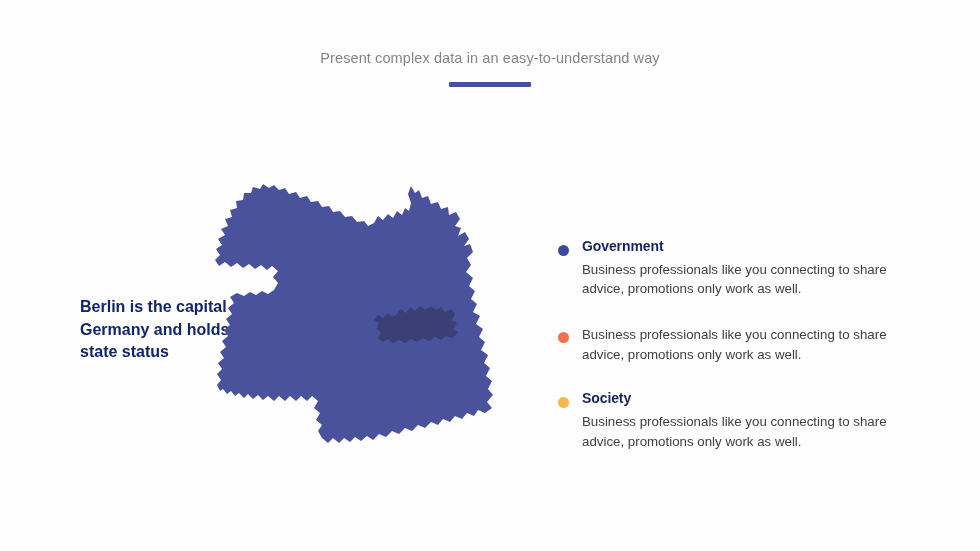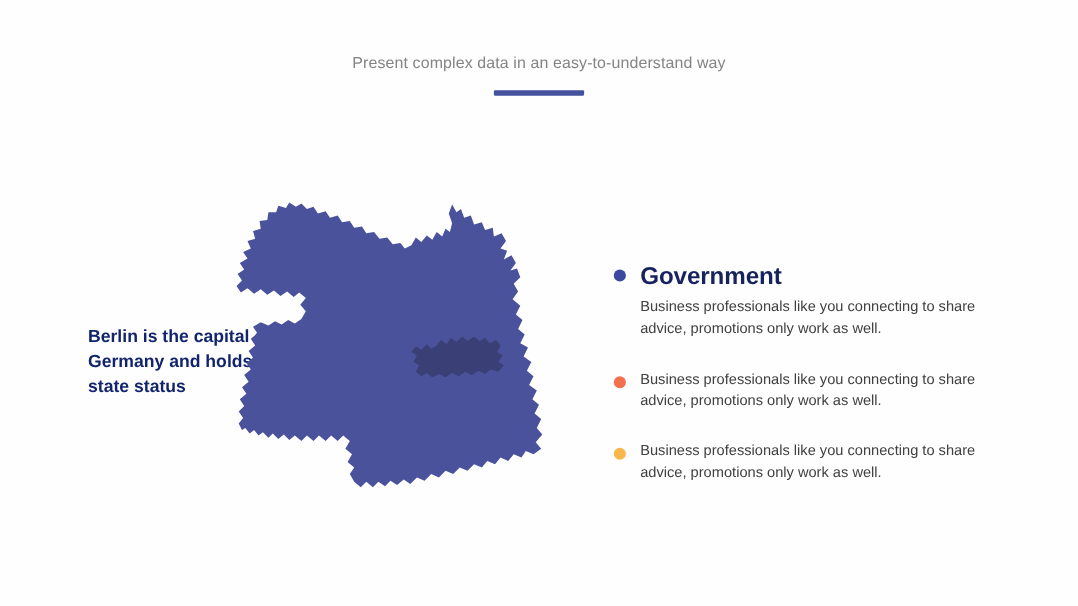--- a/index.html
+++ b/index.html
@@ -72,21 +72,21 @@
   .point { position:relative; padding-left:26px; margin-bottom:26px; }
   .point:last-child { margin-bottom:0; }
 
   .dot {
     position:absolute;
     left:2px; top:7px;
     width:11px; height:11px;
     border-radius:50%;
   }
   .point-title {
-    font-size:22px;
+    font-size:14px;
     font-weight:bold;
     color:#16235c;
     letter-spacing:-0.1px;
     line-height:1.2;
   }
   .point-body {
     margin-top:5px;
     font-size:13.3px;
     line-height:1.48;
     color:#404040;
@@ -154,18 +154,19 @@
       <div class="point-body">Business professionals like you connecting to share advice, promotions only work as well.</div>
     </div>
 
     <div class="point">
       <span class="dot" style="background:#f2704f"></span>
       <div class="point-body">Business professionals like you connecting to share advice, promotions only work as well.</div>
     </div>
 
     <div class="point">
       <span class="dot" style="background:#f7b74a"></span>
+      <div class="point-title">Society</div>
       <div class="point-body">Business professionals like you connecting to share advice, promotions only work as well.</div>
     </div>
 
   </div>
 
 </div>
 
 </body></html>

